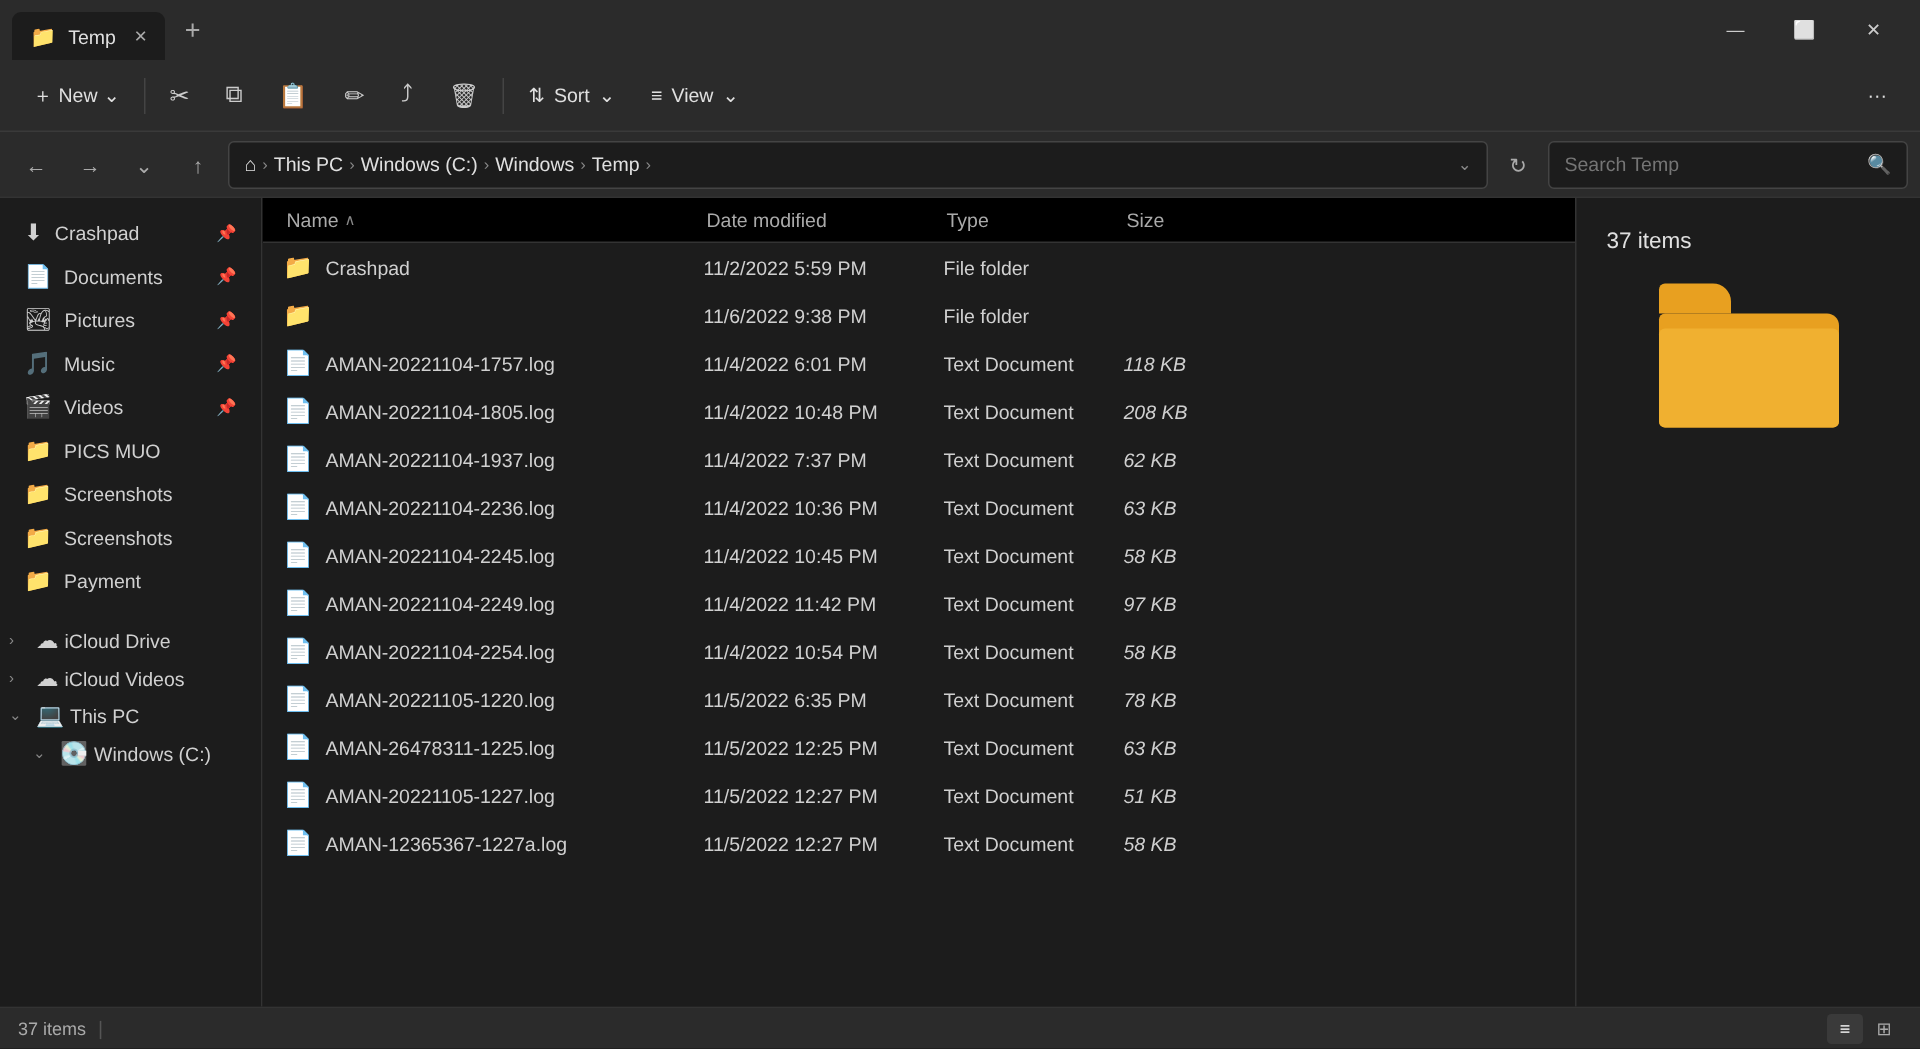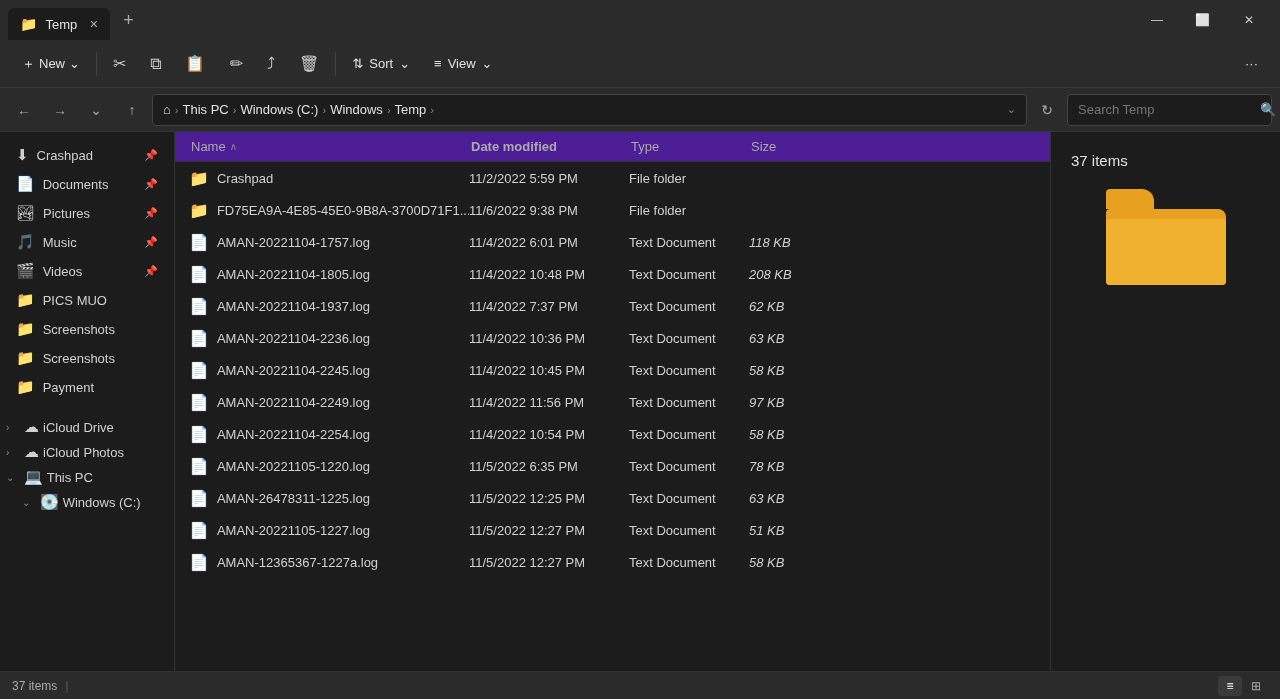--- a/index.html
+++ b/index.html
@@ -167,21 +167,21 @@
       height: 32px;
       display: flex;
       align-items: center;
       justify-content: center;
       border-radius: 4px;
       cursor: pointer;
       color: #aaa;
       font-size: 14px;
     }
     .search-box {
-      width: 205px;
+      width: 240px;
       height: 32px;
       background: #1c1c1c;
       border: 1px solid #444;
       border-radius: 4px;
       display: flex;
       align-items: center;
       padding: 0 10px;
       gap: 6px;
     }
     .search-box input {
@@ -239,36 +239,36 @@
       flex: 1;
       display: flex;
       flex-direction: column;
       overflow: hidden;
       background: #1c1c1c;
     }
     .file-list-header {
       display: flex;
       align-items: center;
       border-bottom: 1px solid #333;
-      background: #4c1d95;
+      background: #000000;
       padding: 0 12px;
       height: 30px;
       flex-shrink: 0;
     }
     .col-header {
       color: #aaa;
       font-size: 13px;
       cursor: pointer;
       display: flex;
       align-items: center;
       gap: 4px;
       padding: 0 4px;
     }
     .col-name { flex: 0 0 280px; }
-    .col-date { flex: 0 0 160px; font-weight: bold; }
+    .col-date { flex: 0 0 160px; }
     .col-type { flex: 0 0 120px; }
     .col-size { flex: 0 0 80px; }
     .sort-arrow { color: #888; font-size: 10px; }
 
     .file-list {
       overflow-y: auto;
       flex: 1;
     }
     .file-row {
       display: flex;
@@ -521,21 +521,21 @@
     <div style="height:12px"></div>
 
     <div class="sidebar-item-with-expand">
       <span style="color:#888;font-size:10px;width:14px">›</span>
       <span class="sidebar-icon">☁</span>
       <span>iCloud Drive</span>
     </div>
     <div class="sidebar-item-with-expand">
       <span style="color:#888;font-size:10px;width:14px">›</span>
       <span class="sidebar-icon">☁</span>
-      <span>iCloud Photos</span>
+      <span>iCloud Videos</span>
     </div>
     <div class="sidebar-item-with-expand">
       <span style="color:#888;font-size:10px;width:14px">⌄</span>
       <span class="sidebar-icon">💻</span>
       <span>This PC</span>
     </div>
     <div class="sidebar-item-with-expand" style="padding-left:20px">
       <span style="color:#888;font-size:10px;width:14px">⌄</span>
       <span class="sidebar-icon">💽</span>
       <span>Windows (C:)</span>
@@ -566,21 +566,20 @@
         <span class="file-icon folder-icon">📁</span>
         <span>Crashpad</span>
       </div>
       <div class="file-cell date">11/2/2022 5:59 PM</div>
       <div class="file-cell type">File folder</div>
       <div class="file-cell size"></div>
     </div>
         <div class="file-row">
       <div class="file-cell name">
         <span class="file-icon folder-icon">📁</span>
-        <span>FD75EA9A-4E85-45E0-9B8A-3700D71F1...</span>
       </div>
       <div class="file-cell date">11/6/2022 9:38 PM</div>
       <div class="file-cell type">File folder</div>
       <div class="file-cell size"></div>
     </div>
         <div class="file-row">
       <div class="file-cell name">
         <span class="file-icon doc-icon">📄</span>
         <span>AMAN-20221104-1757.log</span>
       </div>
@@ -622,21 +621,21 @@
       </div>
       <div class="file-cell date">11/4/2022 10:45 PM</div>
       <div class="file-cell type">Text Document</div>
       <div class="file-cell size">58 KB</div>
     </div>
         <div class="file-row">
       <div class="file-cell name">
         <span class="file-icon doc-icon">📄</span>
         <span>AMAN-20221104-2249.log</span>
       </div>
-      <div class="file-cell date">11/4/2022 11:56 PM</div>
+      <div class="file-cell date">11/4/2022 11:42 PM</div>
       <div class="file-cell type">Text Document</div>
       <div class="file-cell size">97 KB</div>
     </div>
         <div class="file-row">
       <div class="file-cell name">
         <span class="file-icon doc-icon">📄</span>
         <span>AMAN-20221104-2254.log</span>
       </div>
       <div class="file-cell date">11/4/2022 10:54 PM</div>
       <div class="file-cell type">Text Document</div>

